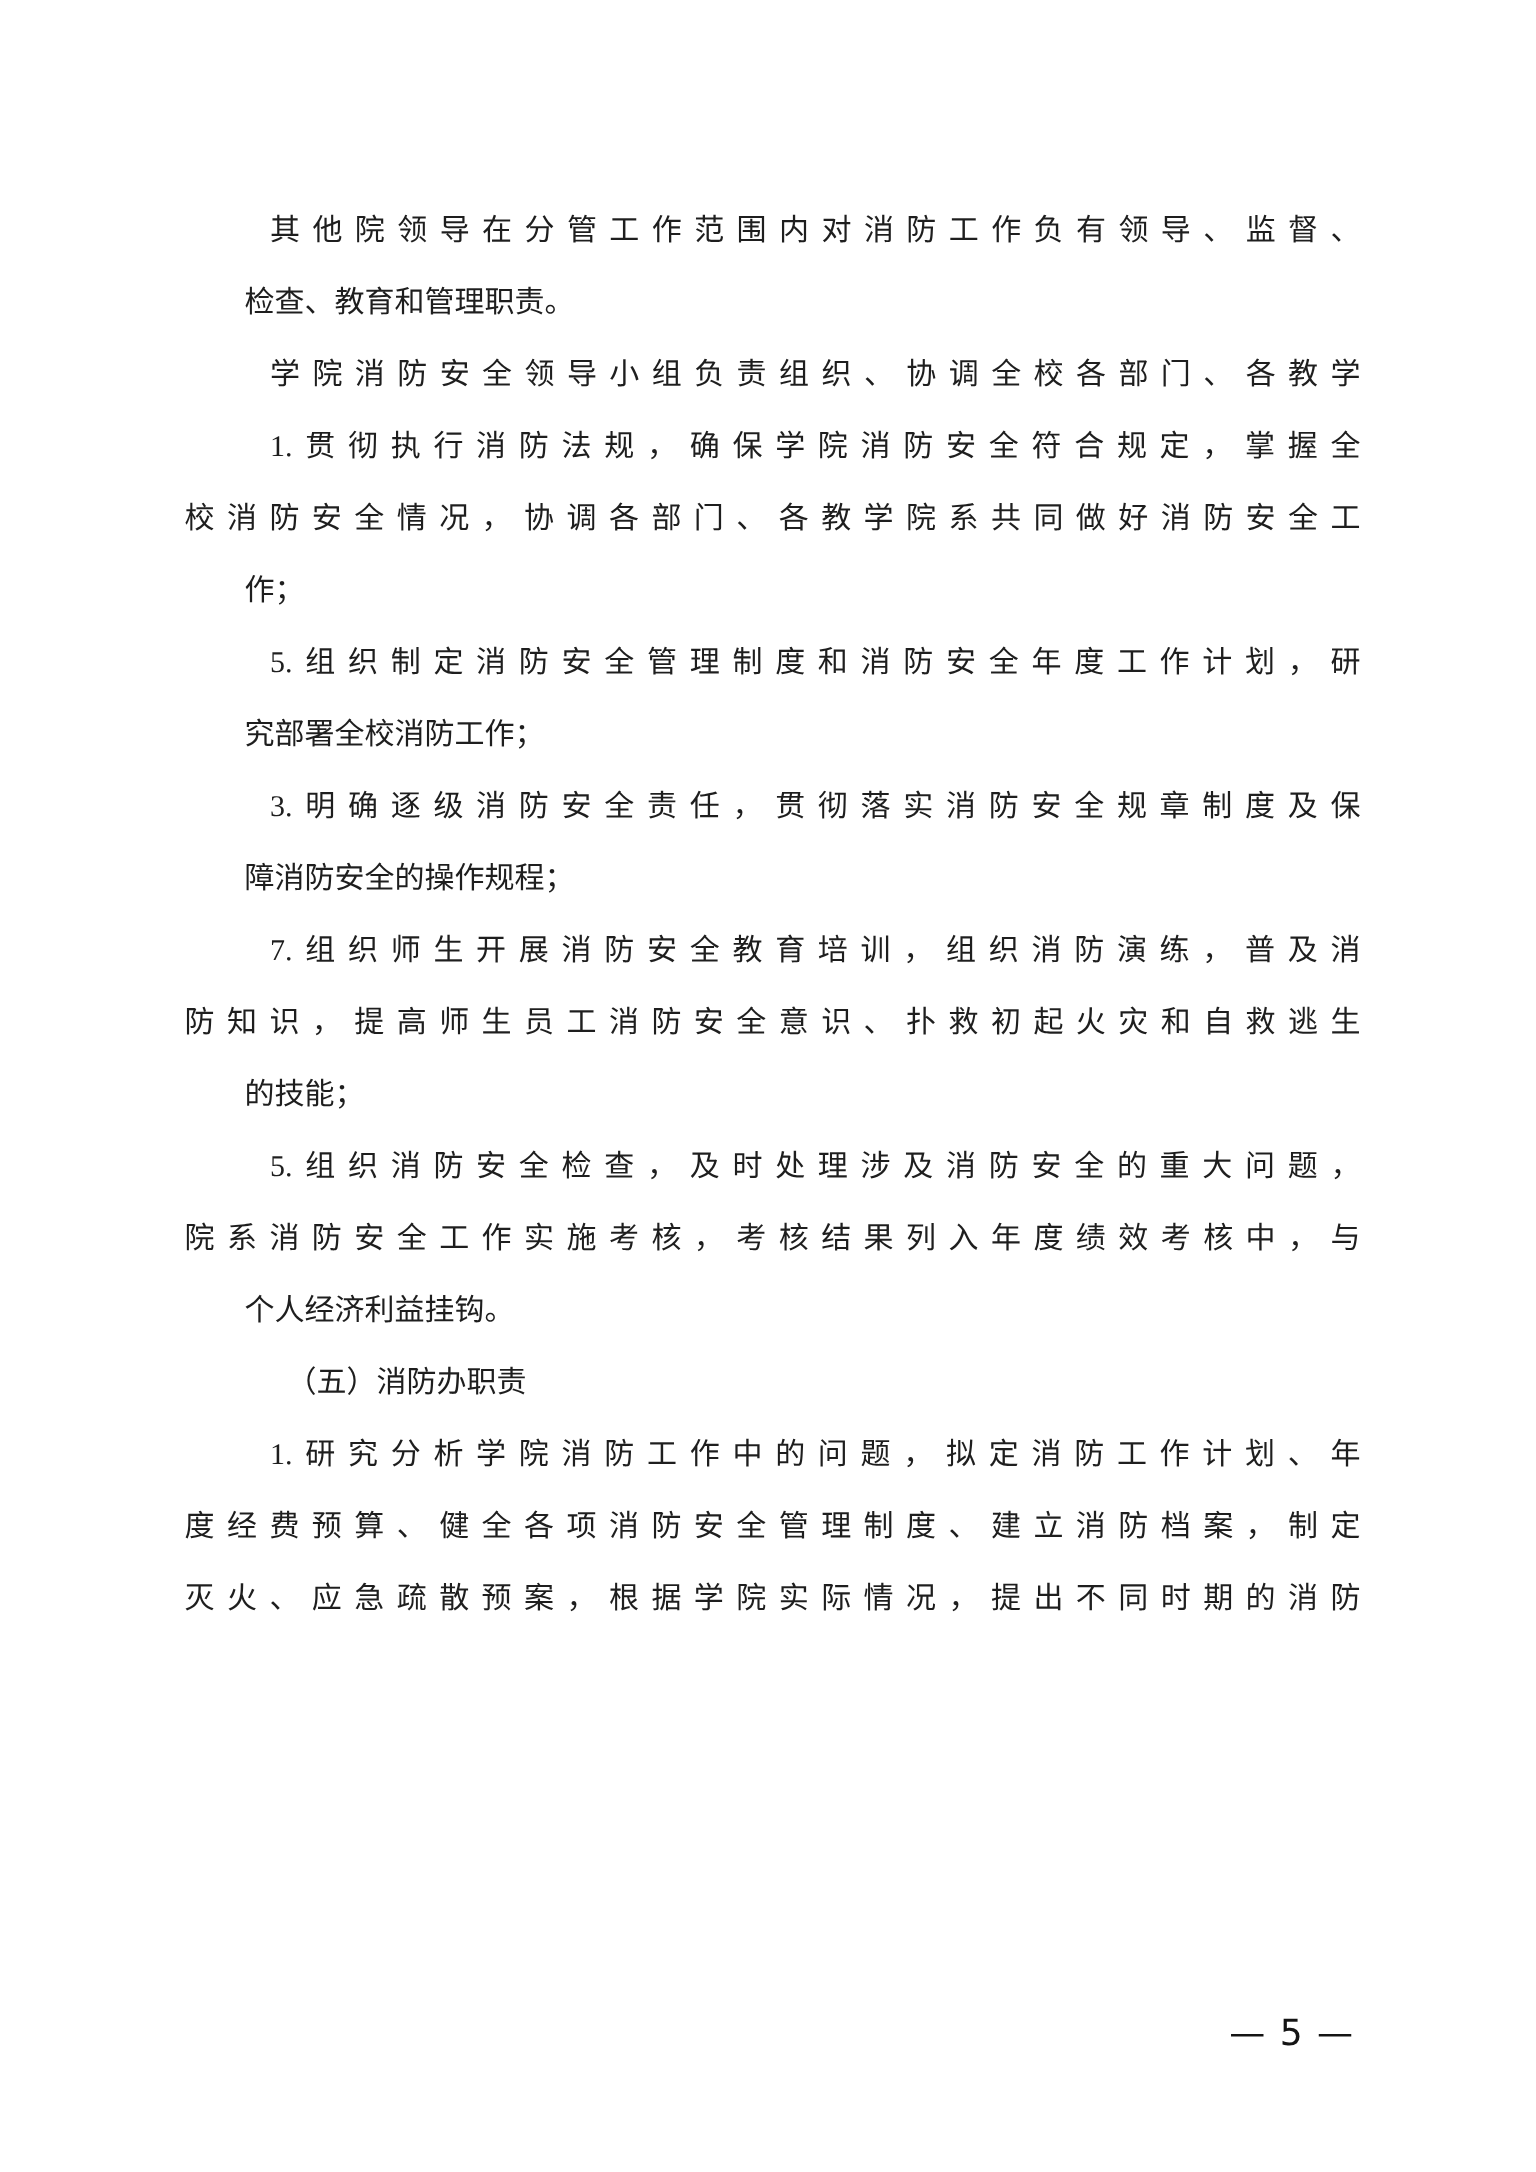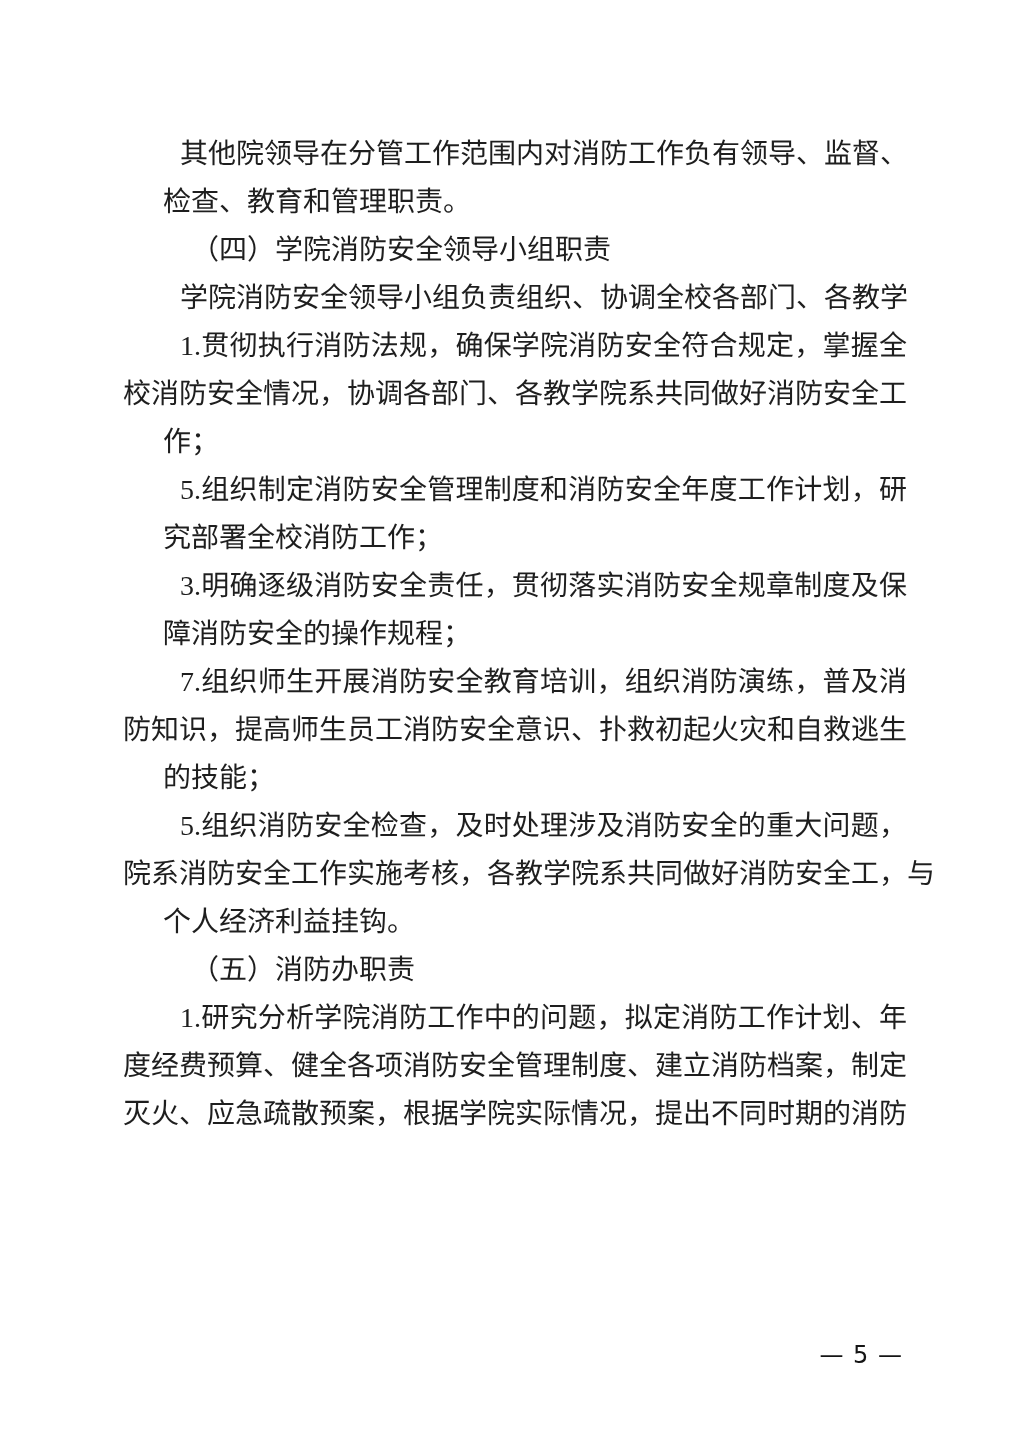--- a/index.html
+++ b/index.html
@@ -18,21 +18,21 @@
   }
   .textblock {
     position: absolute;
     left: 123px;
     top: 130px;
     width: 784px;
   }
   .line {
     height: 48px;
     line-height: 48px;
-    font-size: 28px;
+    font-size: 20px;
     letter-spacing: 0;
     white-space: nowrap;
     text-align: justify;
     text-align-last: justify;
   }
   .line.end {
     text-align: left;
     text-align-last: left;
     margin-left: 40px;
   }
@@ -50,34 +50,33 @@
     letter-spacing: 1px;
   }
 </style>
 </head>
 <body>
 
 <div class="page">
   <div class="textblock">
     <div class="line ind2">其他院领导在分管工作范围内对消防工作负有领导、监督、</div>
     <div class="line end">检查、教育和管理职责。</div>
-    <div class="line end ind1">（四）学院消防安全领导小组职责</div>
     <div class="line ind2">学院消防安全领导小组负责组织、协调全校各部门、各教学</div>
     <div class="line ind2">1.贯彻执行消防法规，确保学院消防安全符合规定，掌握全</div>
     <div class="line">校消防安全情况，协调各部门、各教学院系共同做好消防安全工</div>
     <div class="line end">作；</div>
     <div class="line ind2">5.组织制定消防安全管理制度和消防安全年度工作计划，研</div>
     <div class="line end">究部署全校消防工作；</div>
     <div class="line ind2">3.明确逐级消防安全责任，贯彻落实消防安全规章制度及保</div>
     <div class="line end">障消防安全的操作规程；</div>
     <div class="line ind2">7.组织师生开展消防安全教育培训，组织消防演练，普及消</div>
     <div class="line">防知识，提高师生员工消防安全意识、扑救初起火灾和自救逃生</div>
     <div class="line end">的技能；</div>
     <div class="line ind2">5.组织消防安全检查，及时处理涉及消防安全的重大问题，</div>
-    <div class="line">院系消防安全工作实施考核，各教学院系共同做好消防安全工，与</div>
+    <div class="line">院系消防安全工作实施考核，考核结果列入年度绩效考核中，与</div>
     <div class="line end">个人经济利益挂钩。</div>
     <div class="line end ind1">（五）消防办职责</div>
     <div class="line ind2">1.研究分析学院消防工作中的问题，拟定消防工作计划、年</div>
     <div class="line">度经费预算、健全各项消防安全管理制度、建立消防档案，制定</div>
     <div class="line">灭火、应急疏散预案，根据学院实际情况，提出不同时期的消防</div>
   </div>
 
   <div class="page-number">— 5 —</div>
 </div>
 

